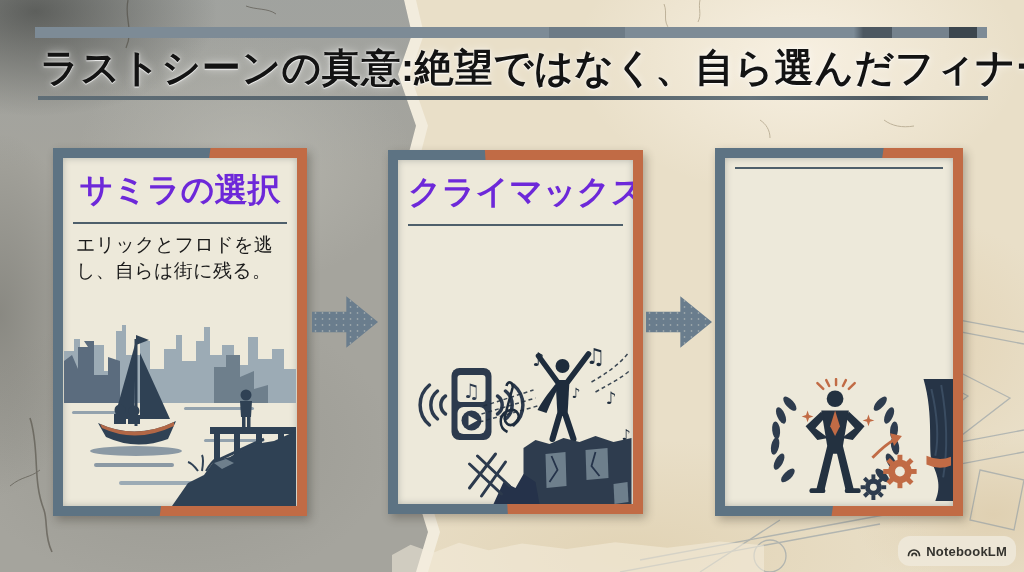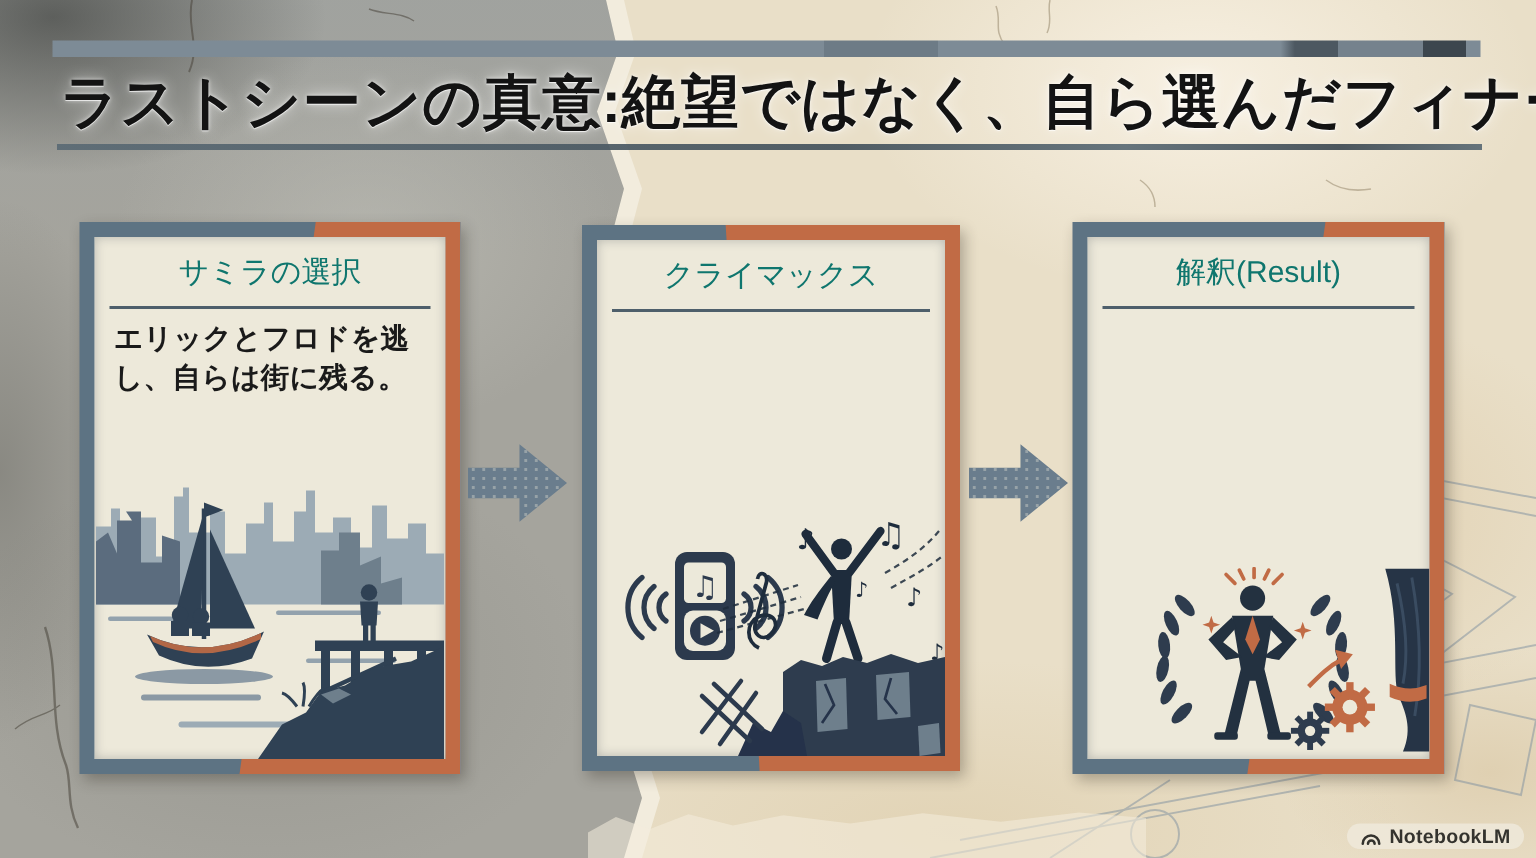--- a/index.html
+++ b/index.html
@@ -38,43 +38,43 @@
     text-shadow:0 1px 0 rgba(255,255,255,.65),0 0 10px rgba(255,255,255,.6),0 0 3px rgba(255,255,255,.7);}
   .title-bar-bottom{position:absolute;left:38px;top:96px;width:950px;height:4px;opacity:.92;
     background:linear-gradient(90deg,#5a6a74,#44525c 55%,#5a6a74 75%,#3e4a53 90%,#5a6a74);}
 
   
   .card{position:absolute;top:148px;height:368px;box-shadow:3px 4px 9px rgba(40,35,25,.32);}
   .card .frame-slate{position:absolute;inset:0;background:#5d7383;}
   .card .frame-orange{position:absolute;inset:0;background:#c16b45;}
   .card-1{left:53px;width:254px;}
   .card-1 .frame-orange{clip-path:polygon(62% 0,100% 0,100% 100%,42% 100%);}
-  .card-2{left:388px;top:150px;width:252px;height:364px;}
+  .card-2{left:388px;top:150px;width:216px;height:364px;padding-left:39px;}
   .card-2 .frame-orange{clip-path:polygon(38% 0,100% 0,100% 100%,47% 100%);}
   .card-3{left:715px;width:248px;}
   .card-3 .frame-orange{clip-path:polygon(68% 0,100% 0,100% 100%,47% 100%);}
   .panel{position:absolute;inset:10px;background:#ede9da;display:flex;flex-direction:column;
     box-shadow:inset 0 0 7px rgba(40,50,60,.28);overflow:hidden;}
-  .card-heading{margin:10px 10px 0;text-align:center;font-size:20px;font-weight:400;color:#0f766e;white-space:nowrap;}
+  .card-heading{margin:10px 10px 0;text-align:center;font-size:33px;font-weight:700;color:#6d28d9;white-space:nowrap;}
   .card-sep{height:2px;background:#4e5f6b;margin:9px 10px 8px;}
-  .card-body{margin:0 13px;font-size:19px;font-weight:700;line-height:1.38;color:#1a1a1a;letter-spacing:.3px;}
+  .card-body{margin:0 13px;font-size:19px;font-weight:400;line-height:1.38;color:#1a1a1a;letter-spacing:.3px;}
   .illus{display:block;width:100%;margin-top:auto;}
 
   
   .flow-arrow{position:absolute;top:292px;width:66px;height:60px;background:#6a7d8d;
     clip-path:polygon(0 33%,52% 33%,52% 7%,100% 50%,52% 93%,52% 67%,0 67%);
     background-image:radial-gradient(rgba(236,233,218,.35) 1px,transparent 1.2px);background-size:7px 6px;}
   .arrow-1{left:312px;}
   .arrow-2{left:646px;}
 
   
   .crack{position:absolute;pointer-events:none;}
 
   
-  .watermark{position:absolute;right:8px;bottom:6px;height:17px;display:flex;align-items:center;gap:5px;
+  .watermark{position:absolute;right:8px;bottom:6px;height:30px;display:flex;align-items:center;gap:5px;
     padding:0 9px;border-radius:12px;background:rgba(238,233,219,.85);}
   .watermark-label{font-size:13px;font-weight:700;color:#34332e;letter-spacing:.2px;}
 </style>
 </head>
 <body>
 
 <div id="canvas">
 
   <div class="bg-cream"></div>
 
@@ -243,21 +243,20 @@
       </svg>
     </div>
   </div>
 
   <div class="flow-arrow arrow-2"></div>
 
   <div class="card card-3">
     <div class="frame-slate"></div>
     <div class="frame-orange"></div>
     <div class="panel">
-      <div class="card-heading">解釈(Result)</div>
       <div class="card-sep"></div>
       <svg class="illus" viewBox="0 0 232 128" height="128">
         <g>
           <path fill="#263446" d="M202,0 L232,0 L232,124 L214,124 C221,108 215,96 211,86 C206,73 213,38 202,0 Z"></path>
           <path d="M210,10 C216,36 218,58 214,78 M220,6 C226,40 227,70 222,100" stroke="#3a4c61" stroke-width="2" fill="none"></path>
           <path fill="#c16b45" d="M205,78 Q218,84 230,79 L230,88 Q218,93 205,87 Z"></path>
         </g>
         <g fill="#2e3c4e">
           <ellipse rx="4" ry="9" transform="translate(64,98) rotate(45)"></ellipse>
           <ellipse rx="4" ry="9" transform="translate(55,84) rotate(28)"></ellipse>

